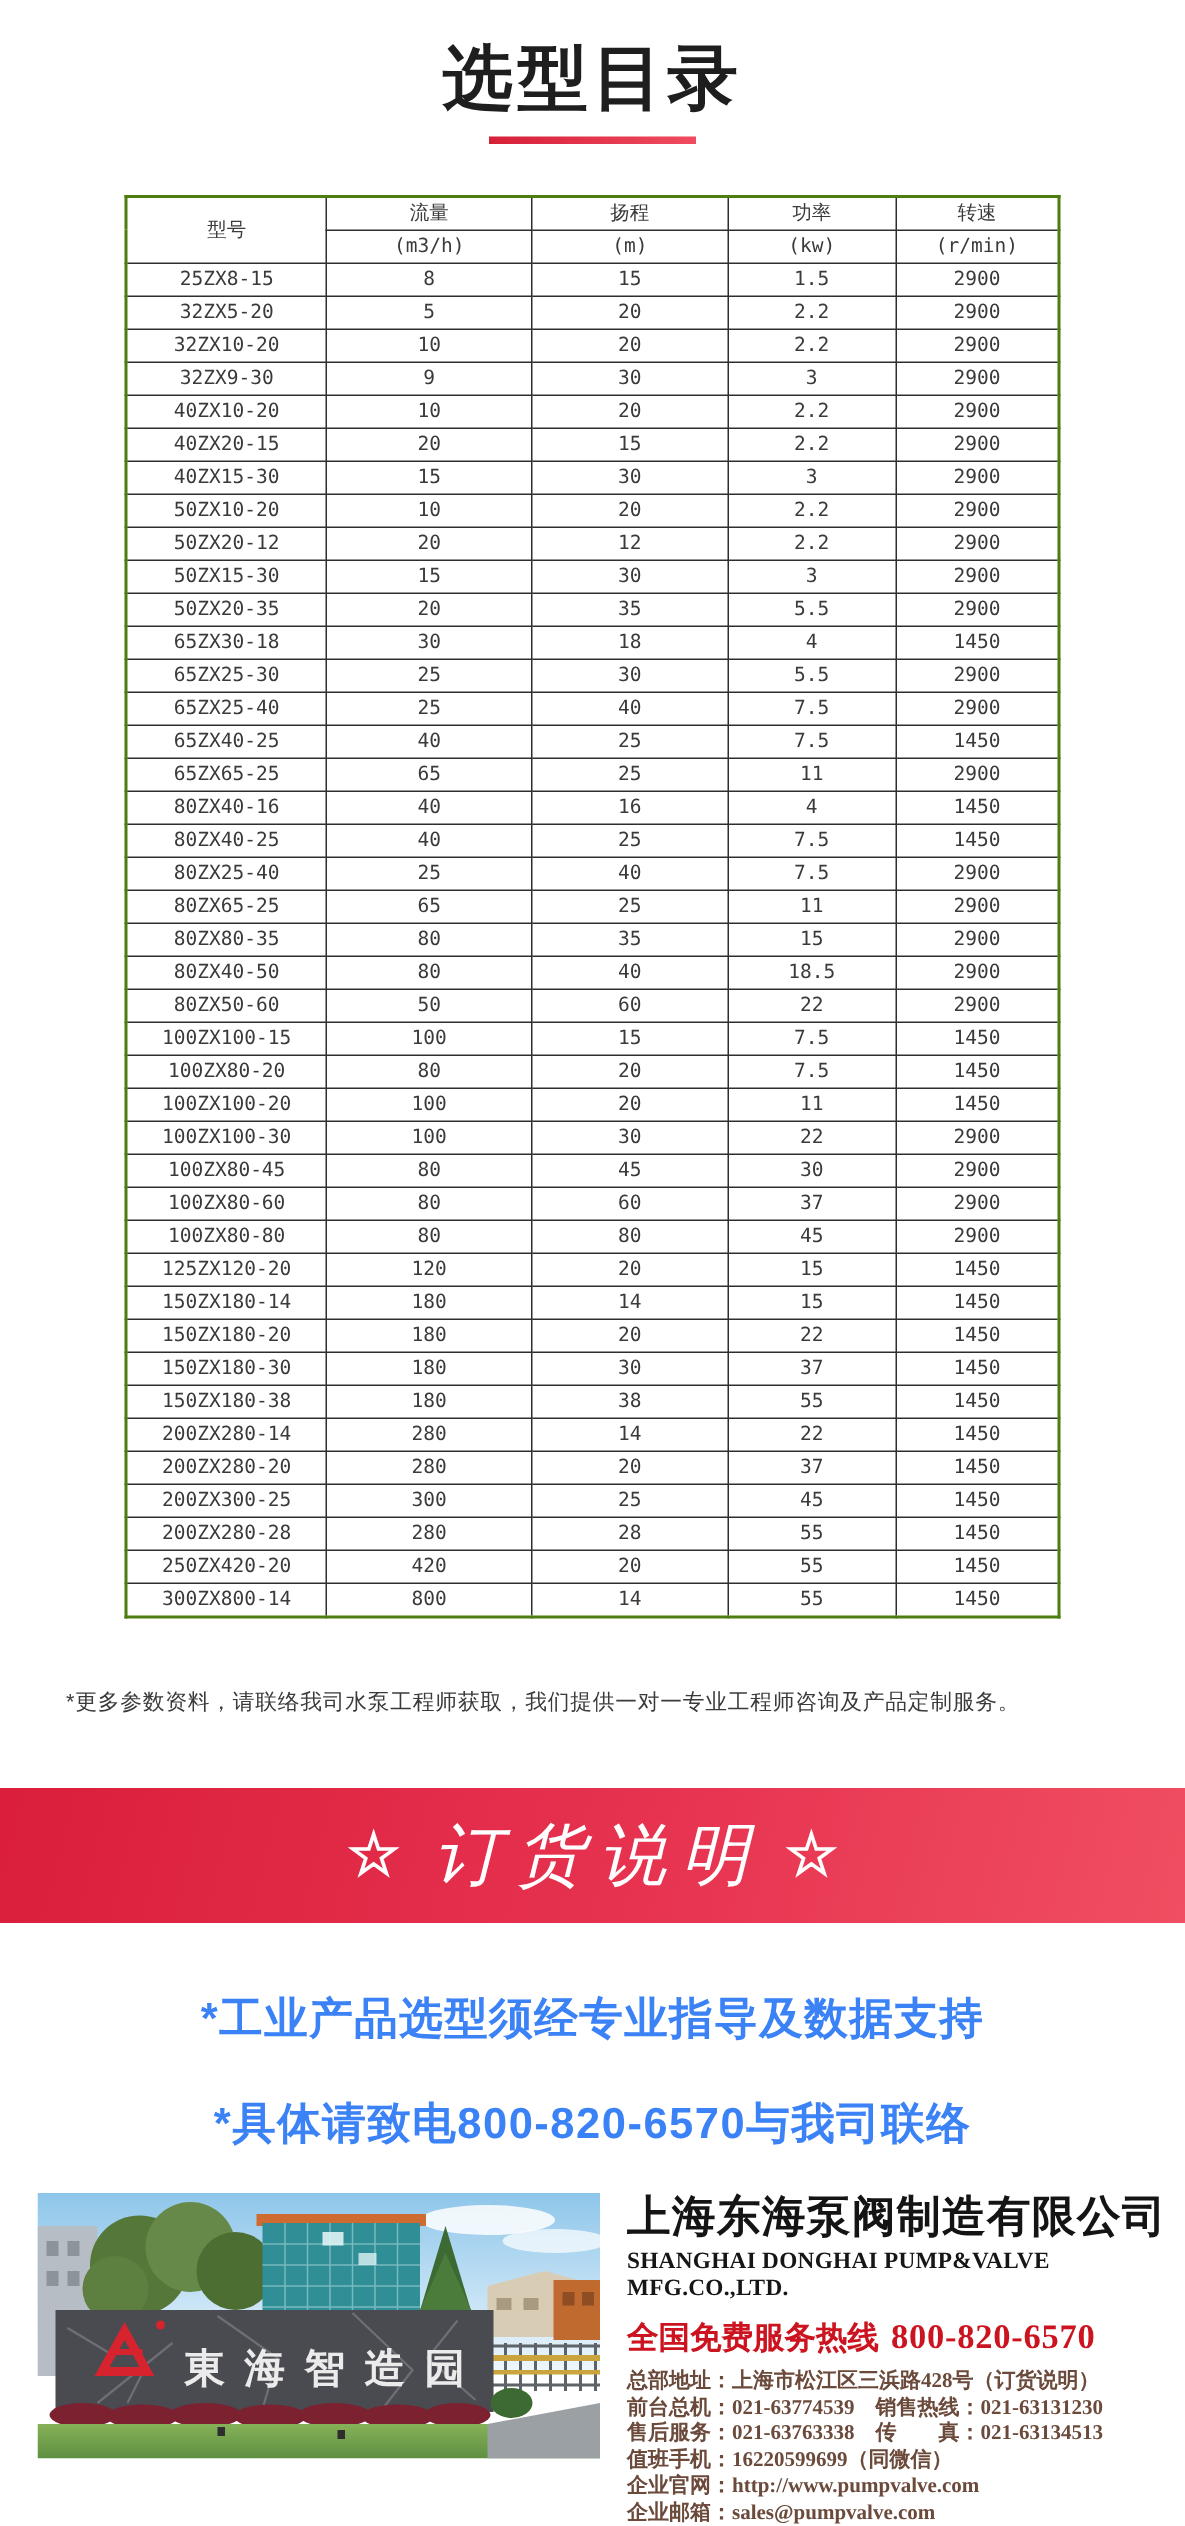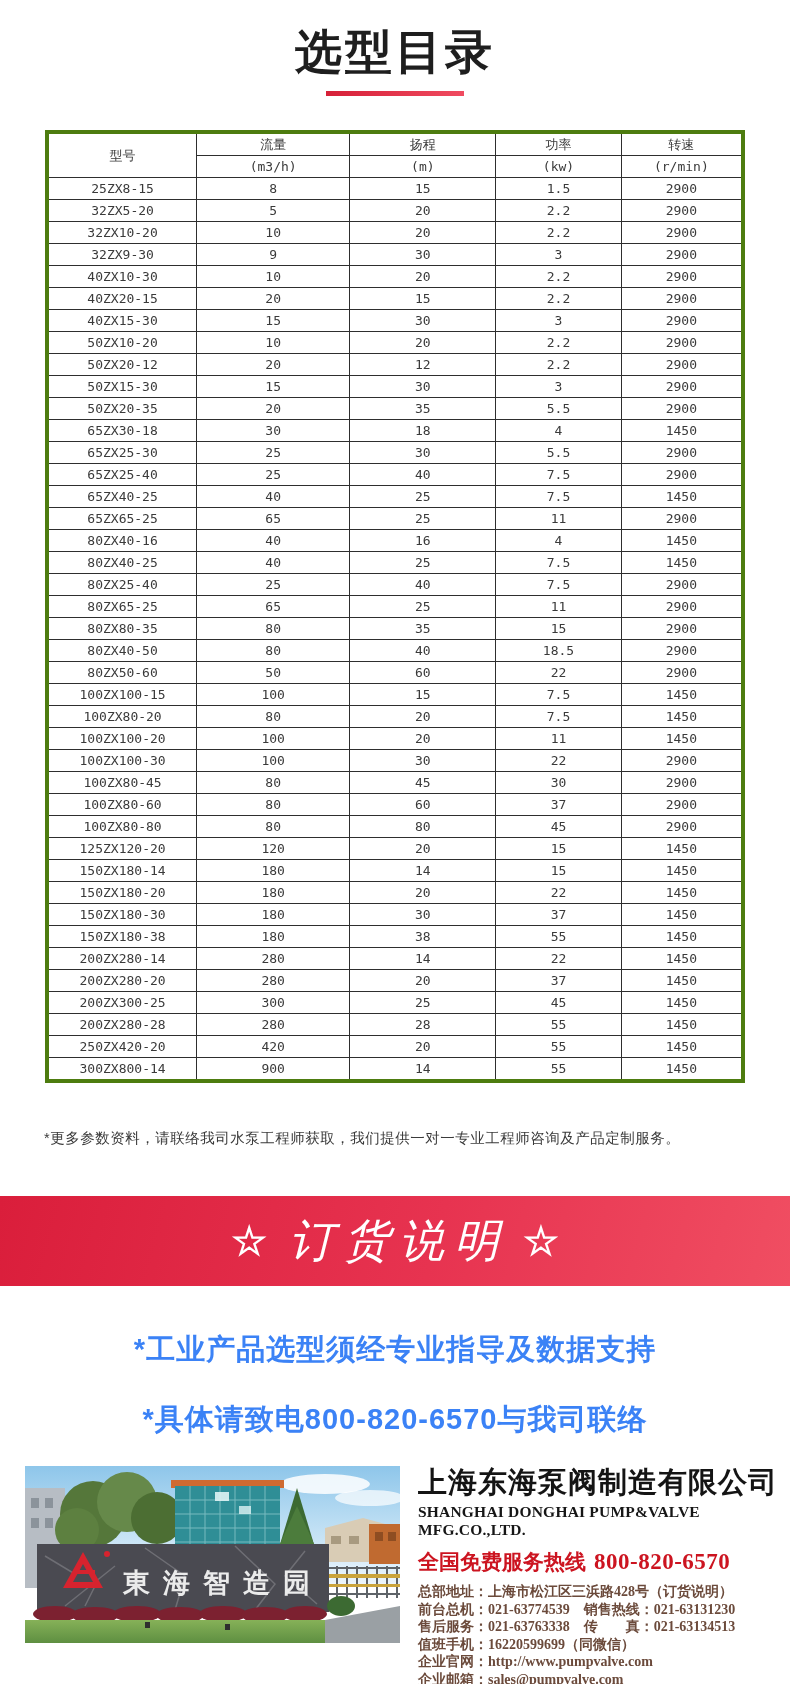--- a/index.html
+++ b/index.html
@@ -12,24 +12,24 @@
   .page-title{
     font-size:47px;font-weight:bold;color:#1e1e1e;letter-spacing:3px;
     line-height:1.1;
   }
   .title-underline{
     width:138px;height:5px;margin:13px auto 0;
     background:linear-gradient(90deg,#d62038,#f04b60);
   }
   
   table.spec{
-    border-collapse:collapse;width:700px;margin:34px auto 0;
+    border-collapse:collapse;width:624px;margin:34px auto 0;
     font-family:"DejaVu Sans Mono","Liberation Mono",monospace;
     font-size:13px;color:#3a3a3a;table-layout:fixed;
-    border:4px solid #4d7c0f;
+    border:2px solid #4d7c0f;
   }
   table.spec th,table.spec td{
     border:1px solid #2e2e2e;text-align:center;padding:0;
     height:21px;line-height:21px;font-weight:normal;
     overflow:hidden;white-space:nowrap;
   }
   table.spec col.c0{width:21.5%}
   table.spec col.c1{width:22%}
   table.spec col.c2{width:21%}
   table.spec col.c3{width:18%}
@@ -134,21 +134,21 @@
         <td>2900</td>
       </tr>
       <tr>
         <td>32ZX9-30</td>
         <td>9</td>
         <td>30</td>
         <td>3</td>
         <td>2900</td>
       </tr>
       <tr>
-        <td>40ZX10-30</td>
+        <td>40ZX10-20</td>
         <td>10</td>
         <td>20</td>
         <td>2.2</td>
         <td>2900</td>
       </tr>
       <tr>
         <td>40ZX20-15</td>
         <td>20</td>
         <td>15</td>
         <td>2.2</td>
@@ -387,21 +387,21 @@
       </tr>
       <tr>
         <td>250ZX420-20</td>
         <td>420</td>
         <td>20</td>
         <td>55</td>
         <td>1450</td>
       </tr>
       <tr>
         <td>300ZX800-14</td>
-        <td>900</td>
+        <td>800</td>
         <td>14</td>
         <td>55</td>
         <td>1450</td>
       </tr>
     </tbody>
 </table>
 
 <div class="footnote">*更多参数资料，请联络我司水泵工程师获取，我们提供一对一专业工程师咨询及产品定制服务。</div>
 
 <div class="order-banner">

